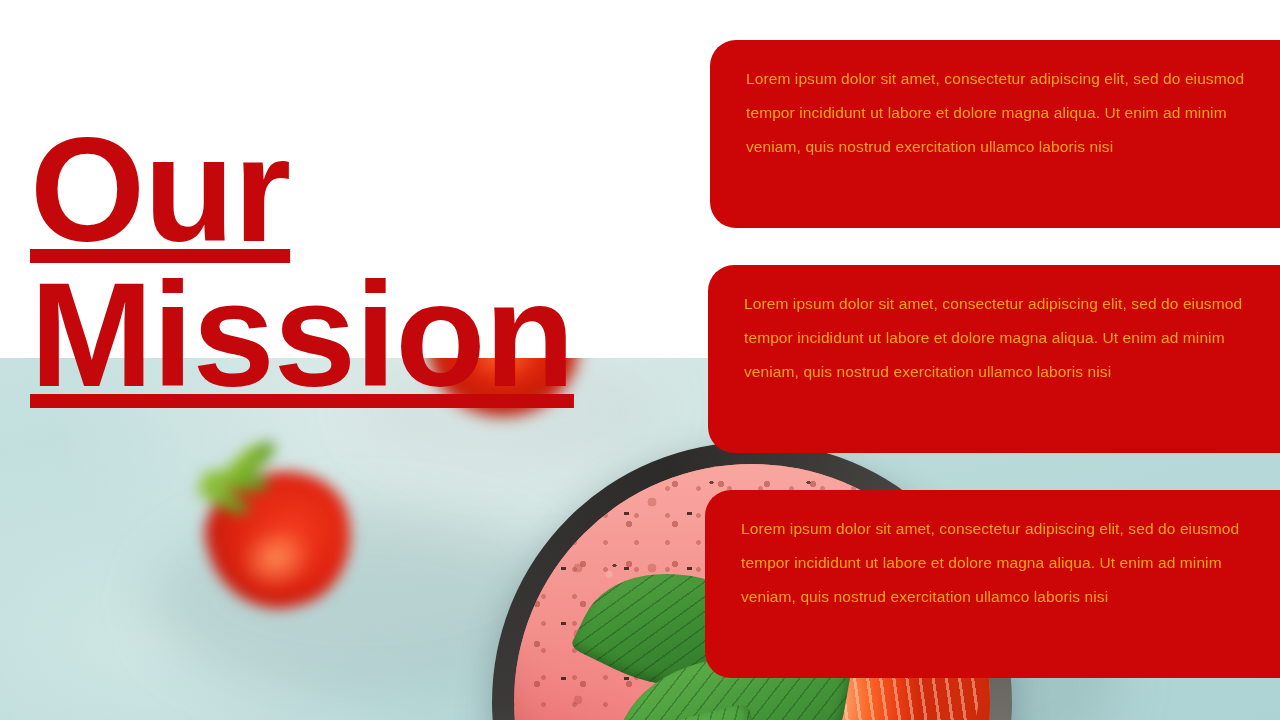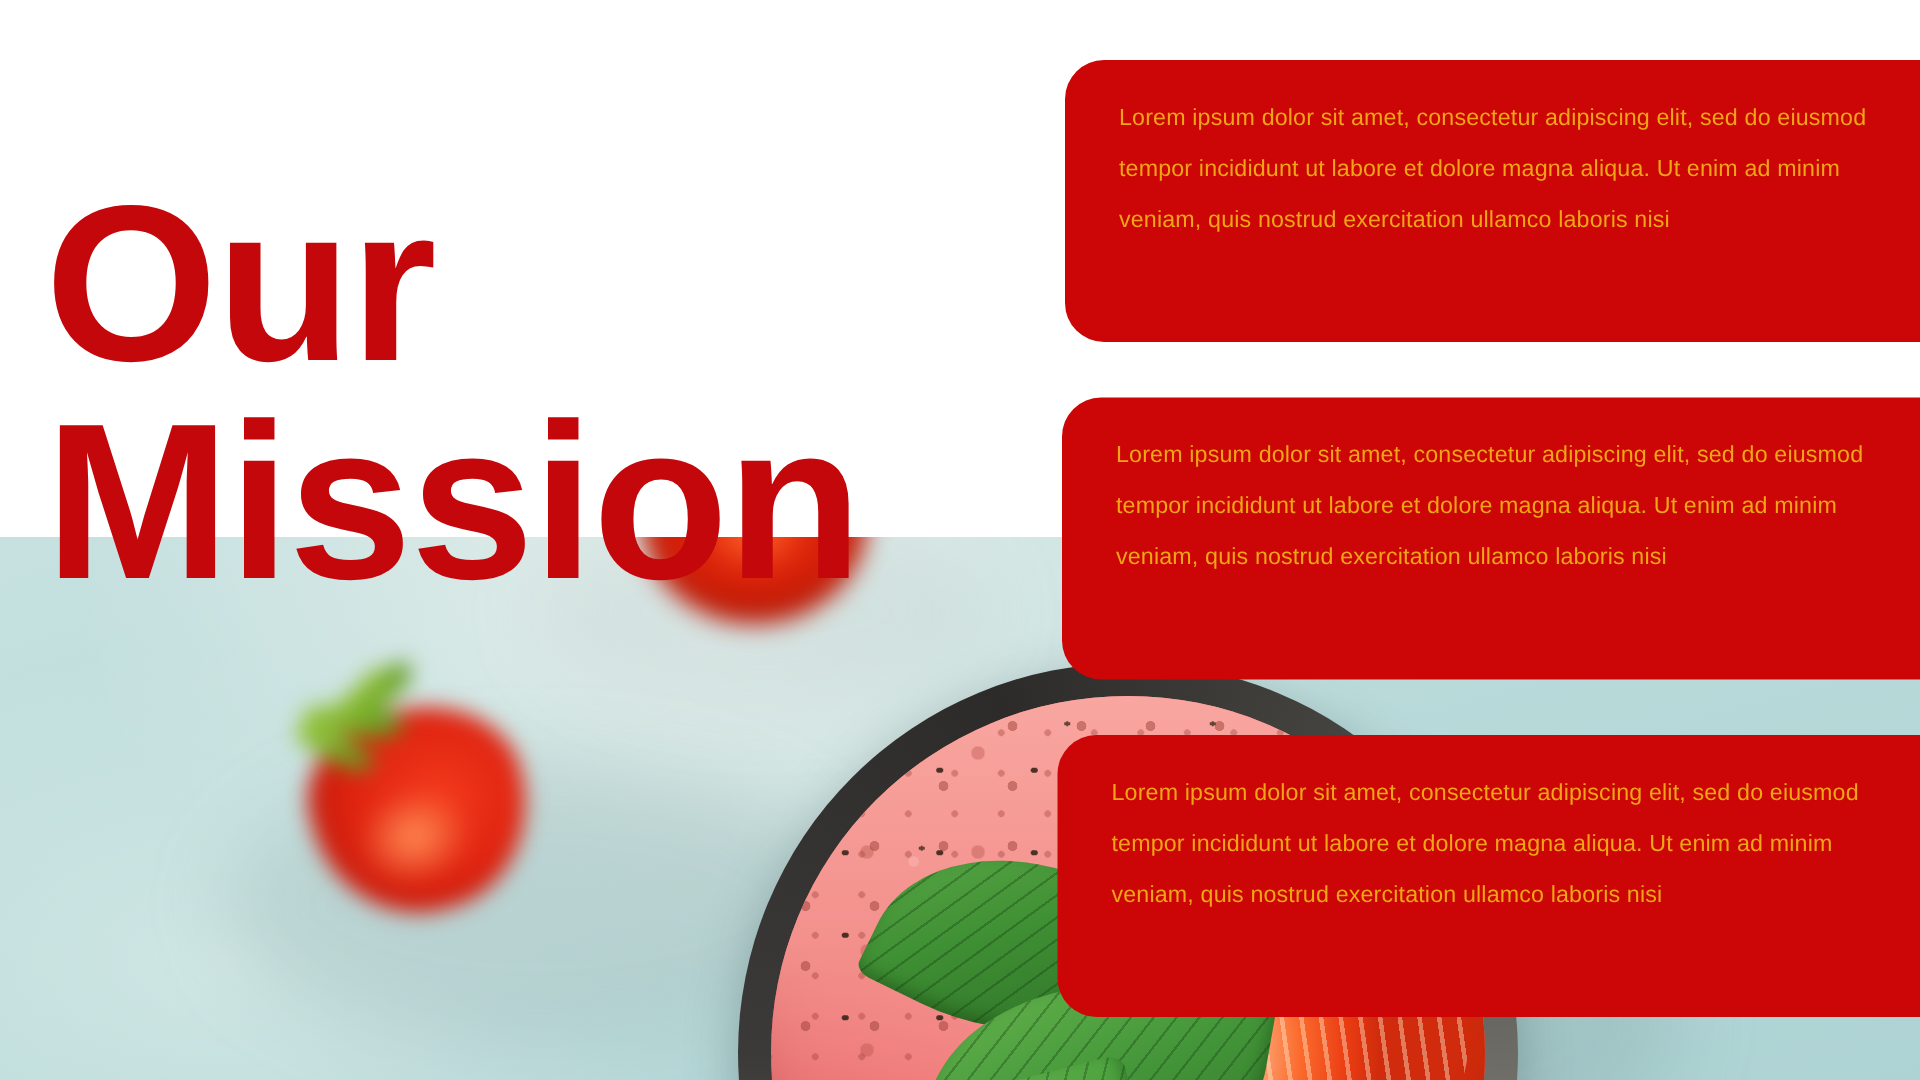--- a/index.html
+++ b/index.html
@@ -200,20 +200,21 @@
     position: absolute;
     left: 30px;
     top: 18px;
     width: 640px;
     color: #c4070b;
     font-size: 148px;
     line-height: 0.98;
     font-weight: 700;
     letter-spacing: -1px;
     white-space: pre-line;
+    text-decoration: underline;
   }
 
   
   .card {
     position: absolute;
     background: #cc0606;
     color: #f0a416;
     border-top-left-radius: 26px;
     border-bottom-left-radius: 26px;
     box-sizing: border-box;

